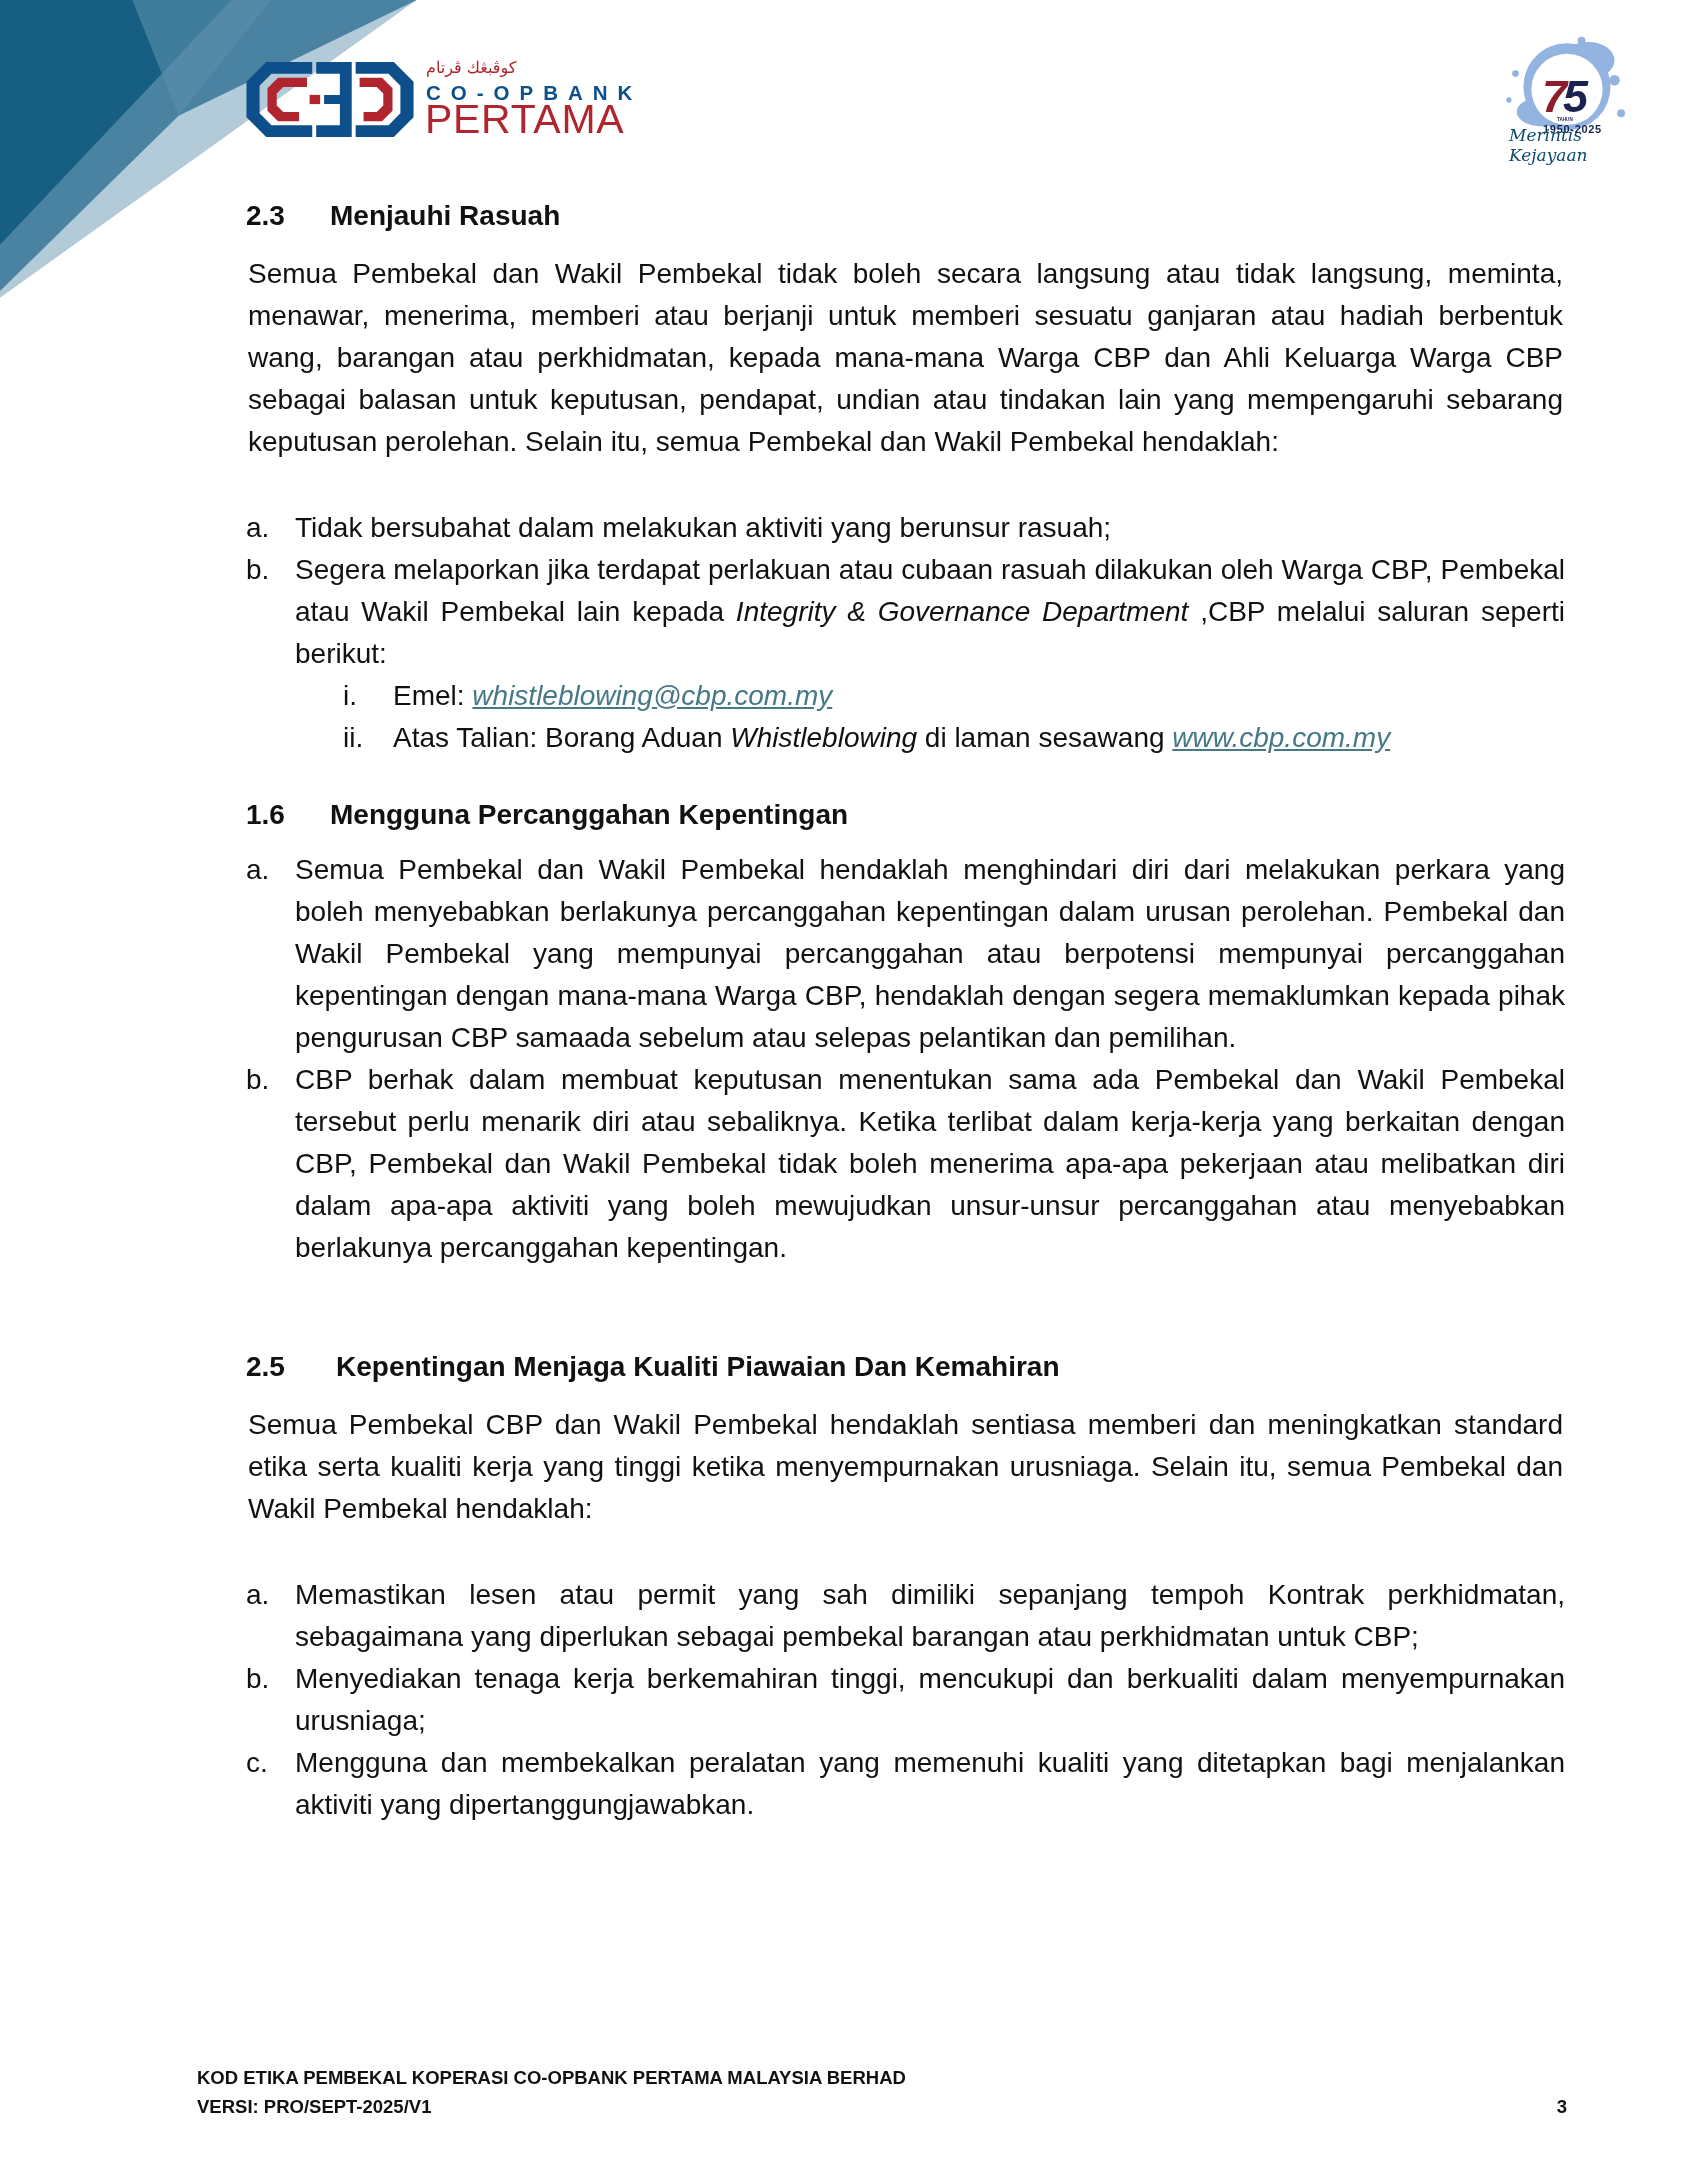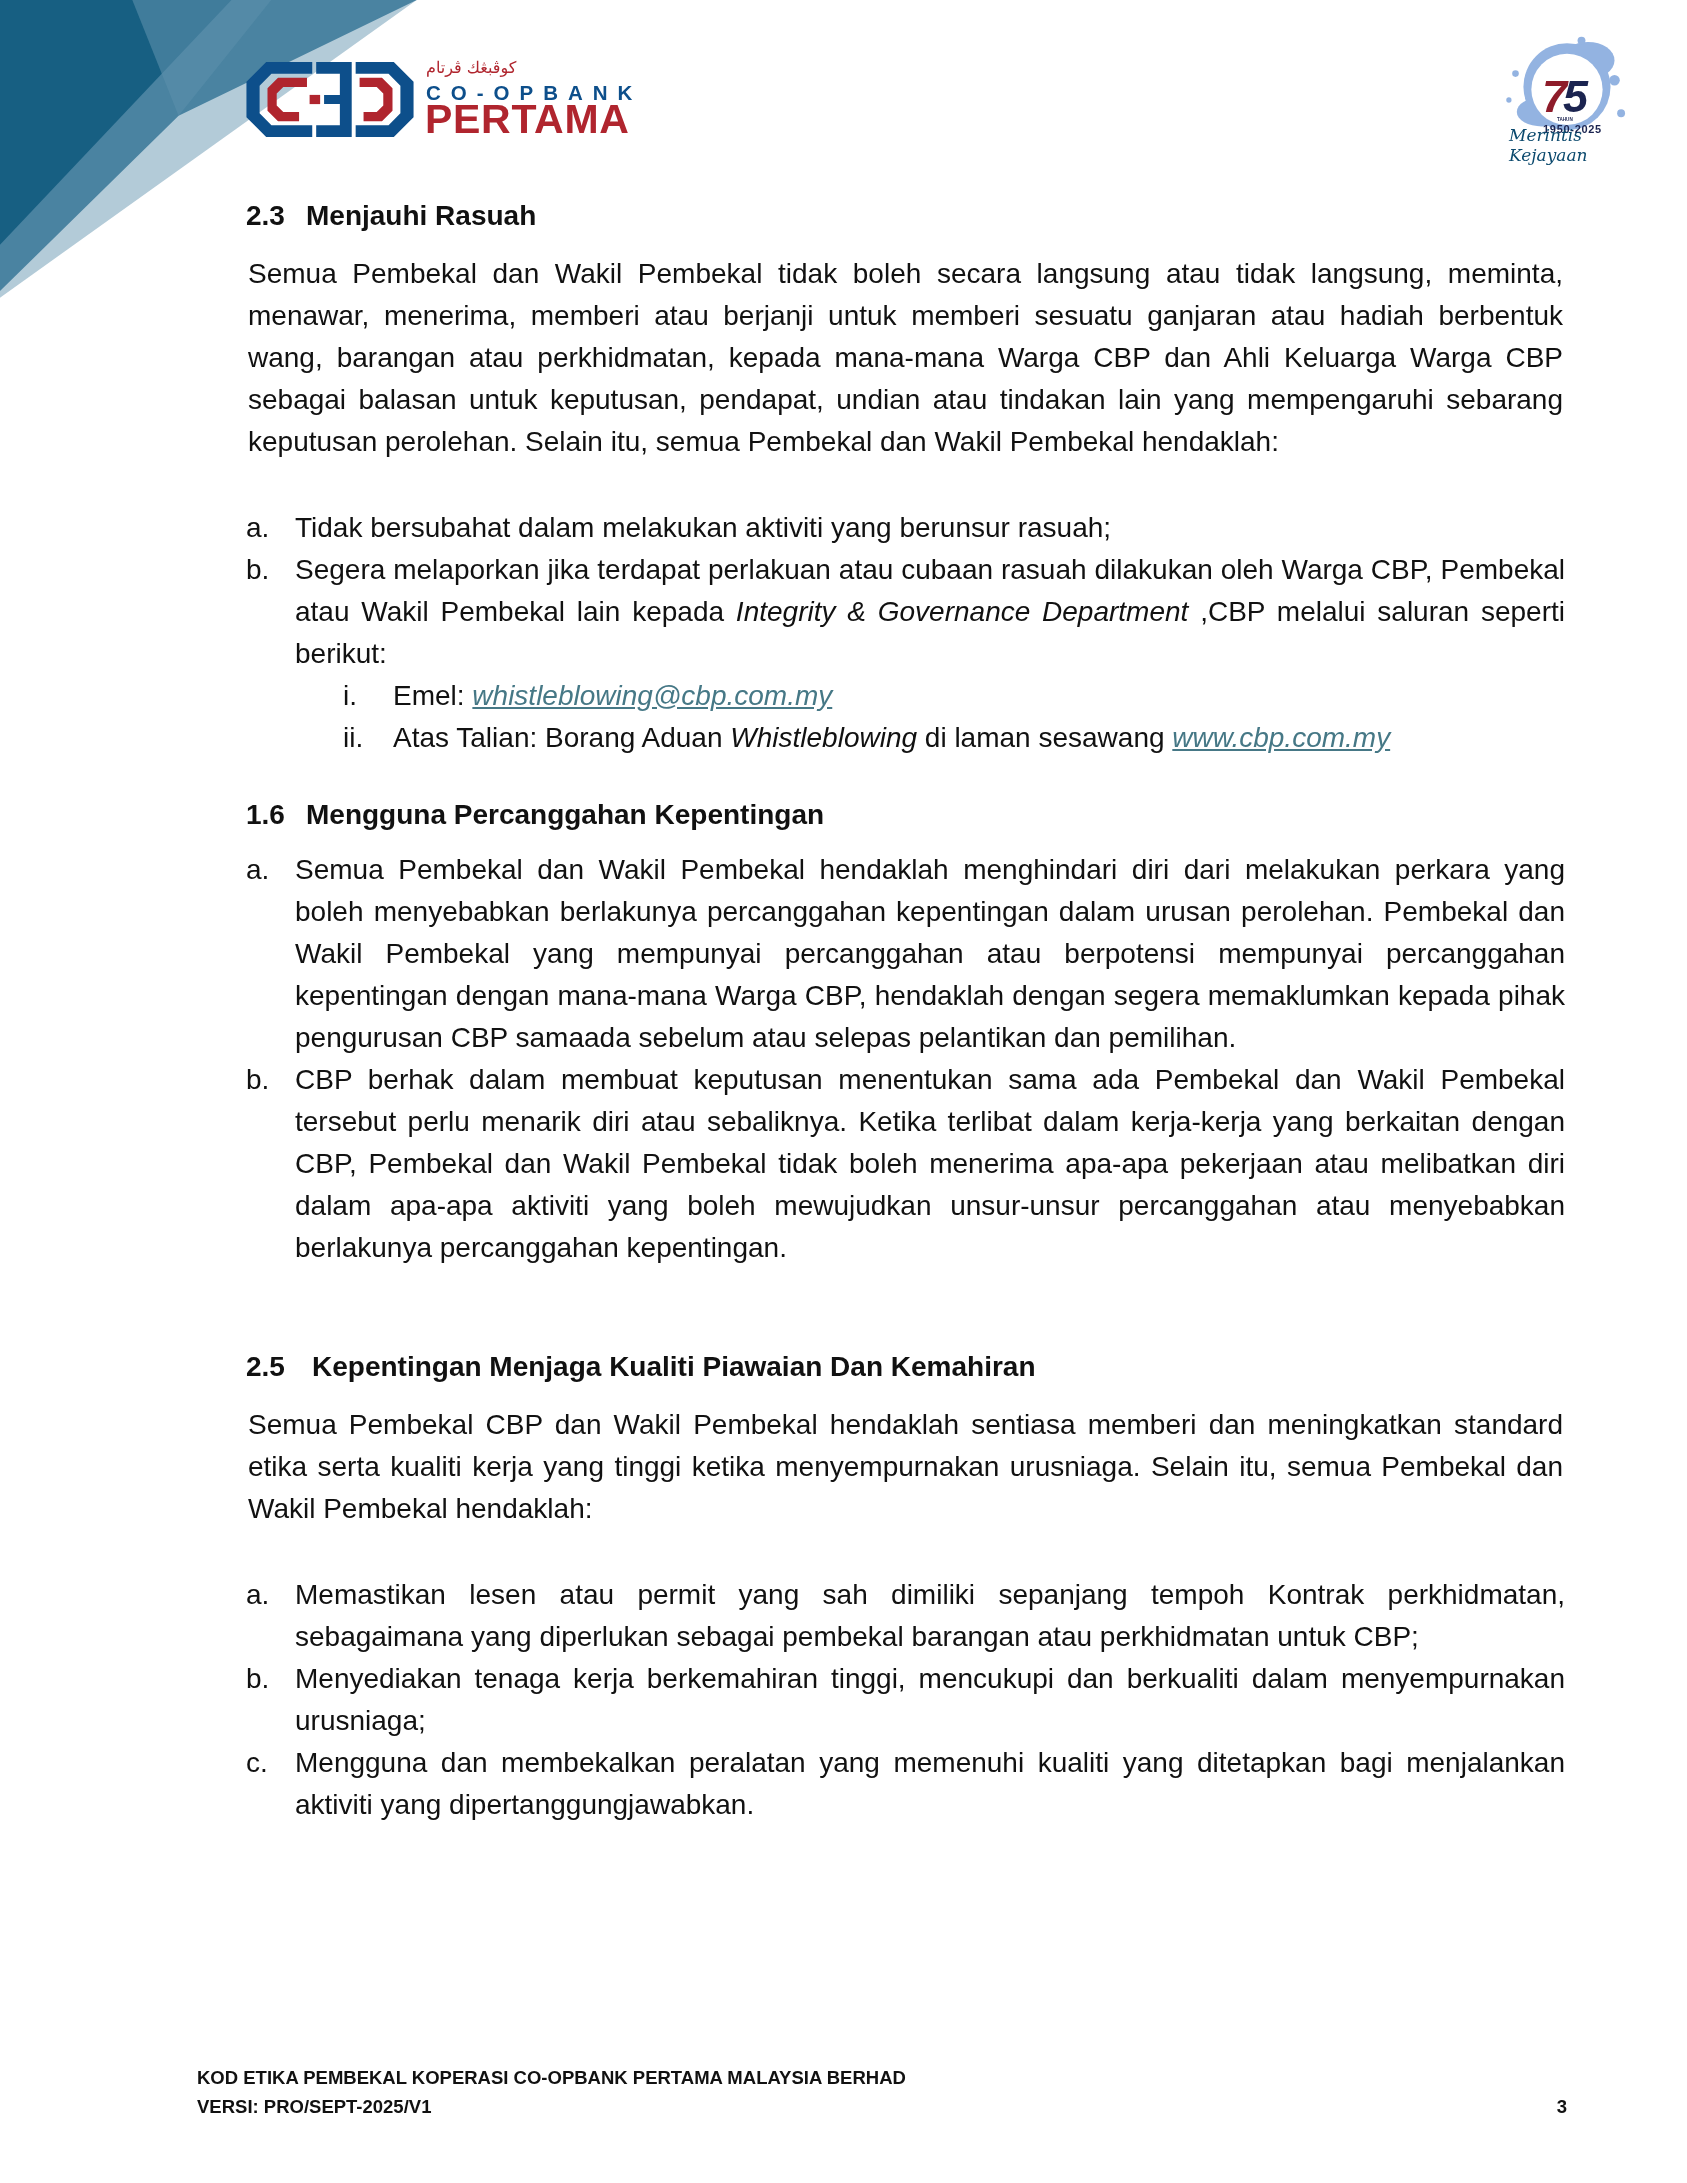--- a/index.html
+++ b/index.html
@@ -5,31 +5,31 @@
   html, body { margin: 0; padding: 0; background: #ffffff; }
   body { width: 1687px; height: 2183px; position: relative; overflow: hidden;
          font-family: "Liberation Sans", "DejaVu Sans", sans-serif; color: #111111; }
   .corner { position: absolute; left: 0; top: 0; width: 463px; height: 344px; }
   .logo { position: absolute; left: 246px; top: 58px; width: 397px; height: 81px; }
   .logo-emblem { position: absolute; left: 0; top: 4px; width: 168px; height: 75px; }
   .logo-jawi { position: absolute; left: 180px; top: 0; font-family: "DejaVu Serif", serif;
                font-size: 16px; color: #b0252e; direction: rtl; }
   .logo-coop { position: absolute; left: 180px; top: 22.5px; font-weight: bold; font-size: 20.5px;
                letter-spacing: 10px; color: #0d4f8b; }
-  .logo-pertama { position: absolute; left: 179px; top: 41px; font-weight: bold; font-size: 41px;
+  .logo-pertama { position: absolute; left: 179px; top: 41px; font-weight: normal; font-size: 41px;
                   line-height: 41px; color: #b0252e; letter-spacing: 0.7px; }
   .anniv { position: absolute; left: 1489px; top: 34px; width: 152px; height: 132px; }
   .anniv-svg { position: absolute; left: 0; top: 0; }
   .anniv-tahun { position: absolute; left: 68px; top: 83px; font-size: 4.6px; font-weight: bold; color: #1b2450; }
   .anniv-years { position: absolute; left: 54px; top: 89px; font-size: 11px; font-weight: bold; color: #1b2450; letter-spacing: 0.7px; text-align: center; }
   .anniv-tagline { position: absolute; left: 20px; top: 91px; font-family: "DejaVu Serif", serif;
                    font-style: italic; font-size: 17px; color: #0c4a6e; }
 
   .content { position: absolute; left: 246px; top: 196px; width: 1319px; }
-  .h { font-weight: bold; font-size: 28px; line-height: 40px; margin: 0; display: flex; }
+  .h { font-weight: bold; font-size: 28px; line-height: 40px; margin: 0; display: flex; gap: 24px; }
   .h .num { display: inline-block; }
   .p { font-size: 28px; line-height: 42px; text-align: justify; margin: 2px; }
   .list { margin: 0; padding: 0; }
   .li { display: flex; font-size: 28px; line-height: 42px; text-align: justify; }
   .li .marker { width: 49px; flex: 0 0 49px; }
   .li .txt { flex: 1; }
   .subli { display: flex; font-size: 28px; line-height: 42px; margin-left: 97px; }
   .subli .marker { width: 50px; flex: 0 0 50px; text-align: left; }
   .link { color: #467886; text-decoration: underline; font-style: italic; }
   .it { font-style: italic; }

